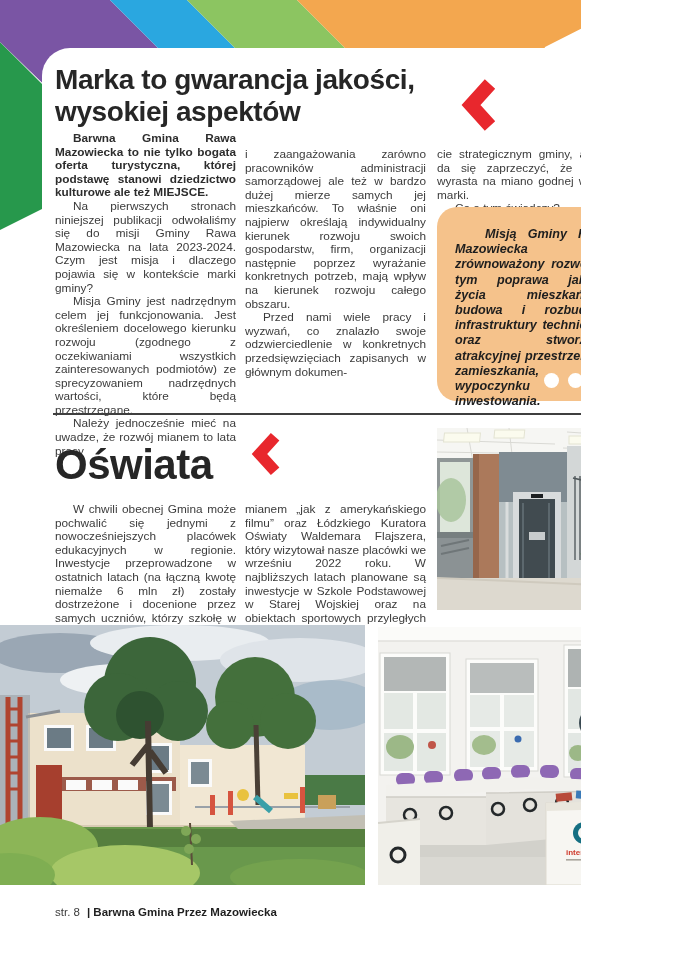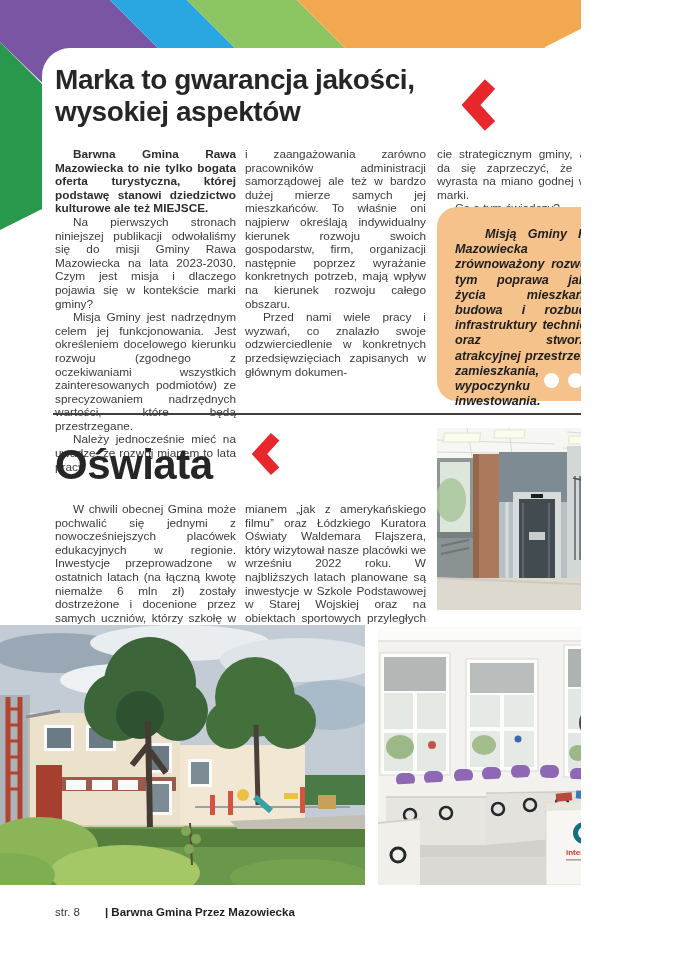--- a/index.html
+++ b/index.html
@@ -35,21 +35,21 @@
   }
   #mission-box .quote{
     margin:0;font-size:12.6px;line-height:15.2px;font-weight:bold;font-style:italic;
     color:#1e1e1e;text-align:justify;text-indent:30px;
   }
   #mission-dots{position:absolute;right:22px;bottom:13px;display:flex;gap:9px;}
   .dot{width:15px;height:15px;border-radius:50%;background:#ffffff;}
   
   #divider{left:53px;top:413px;width:572px;height:2px;background:#3f3f3f;}
   
-  #footer{left:55px;top:906px;font-size:11.5px;color:#3c3c3c;display:flex;gap:25px;align-items:baseline;}
+  #footer{left:55px;top:906px;font-size:11.5px;color:#3c3c3c;display:flex;gap:7px;align-items:baseline;}
   #footer .brand{font-weight:bold;color:#1f1f1f;}
   
   .photo{display:block;}
 </style>
 </head>
 <body>
 
 <div id="page">
 
   <svg id="decor" class="abs" width="678" height="240" viewBox="0 0 678 240">
@@ -64,23 +64,23 @@
 
   <div class="abs z2 h1" style="left:55px;top:64px;width:420px;">
     <div>Marka to gwarancja jakości,</div>
     <div>wysokiej aspektów</div>
   </div>
 
   <svg class="abs z2" style="left:461px;top:77px;" width="37" height="56" viewBox="0 0 37 56">
     <polyline points="29,7 10,28 29,49" fill="none" stroke="#e8272d" stroke-width="14"></polyline>
   </svg>
 
-  <div class="abs z2 col" style="left:55px;top:148px;">
+  <div class="abs z2 col" style="left:55px;top:132px;">
     <p class="bold-lead">Barwna Gmina Rawa Mazowiecka to nie tylko bogata oferta turystyczna, której podstawę stanowi dziedzictwo kulturowe ale też MIEJSCE.</p>
-    <p>Na pierwszych stronach niniejszej publikacji odwołaliśmy się do misji Gminy Rawa Mazowiecka na lata 2023-2030. Czym jest misja i dlaczego pojawia się w kontekście marki gminy?</p>
+    <p>Na pierwszych stronach niniejszej publikacji odwołaliśmy się do misji Gminy Rawa Mazowiecka na lata 2023-2024. Czym jest misja i dlaczego pojawia się w kontekście marki gminy?</p>
     <p>Misja Gminy jest nadrzędnym celem jej funkcjonowania. Jest określeniem docelowego kierunku rozwoju (zgodnego z oczekiwaniami wszystkich zainteresowanych podmiotów) ze sprecyzowaniem nadrzędnych wartości, które będą przestrzegane.</p>
     <p>Należy jednocześnie mieć na uwadze, że rozwój mianem to lata pracy</p>
   </div>
 
   <div class="abs z2 col" style="left:245px;top:148px;">
     <p class="noindent">i zaangażowania zarówno pracowników administracji samorządowej ale też w bardzo dużej mierze samych jej mieszkańców. To właśnie oni najpierw określają indywidualny kierunek rozwoju swoich gospodarstw, firm, organizacji następnie poprzez wyrażanie konkretnych potrzeb, mają wpływ na kierunek rozwoju całego obszaru.</p>
     <p>Przed nami wiele pracy i wyzwań, co znalazło swoje odzwierciedlenie w konkretnych przedsięwzięciach zapisanych w głównym dokumen-</p>
   </div>
 
   <div class="abs z2 col" style="left:437px;top:148px;">

